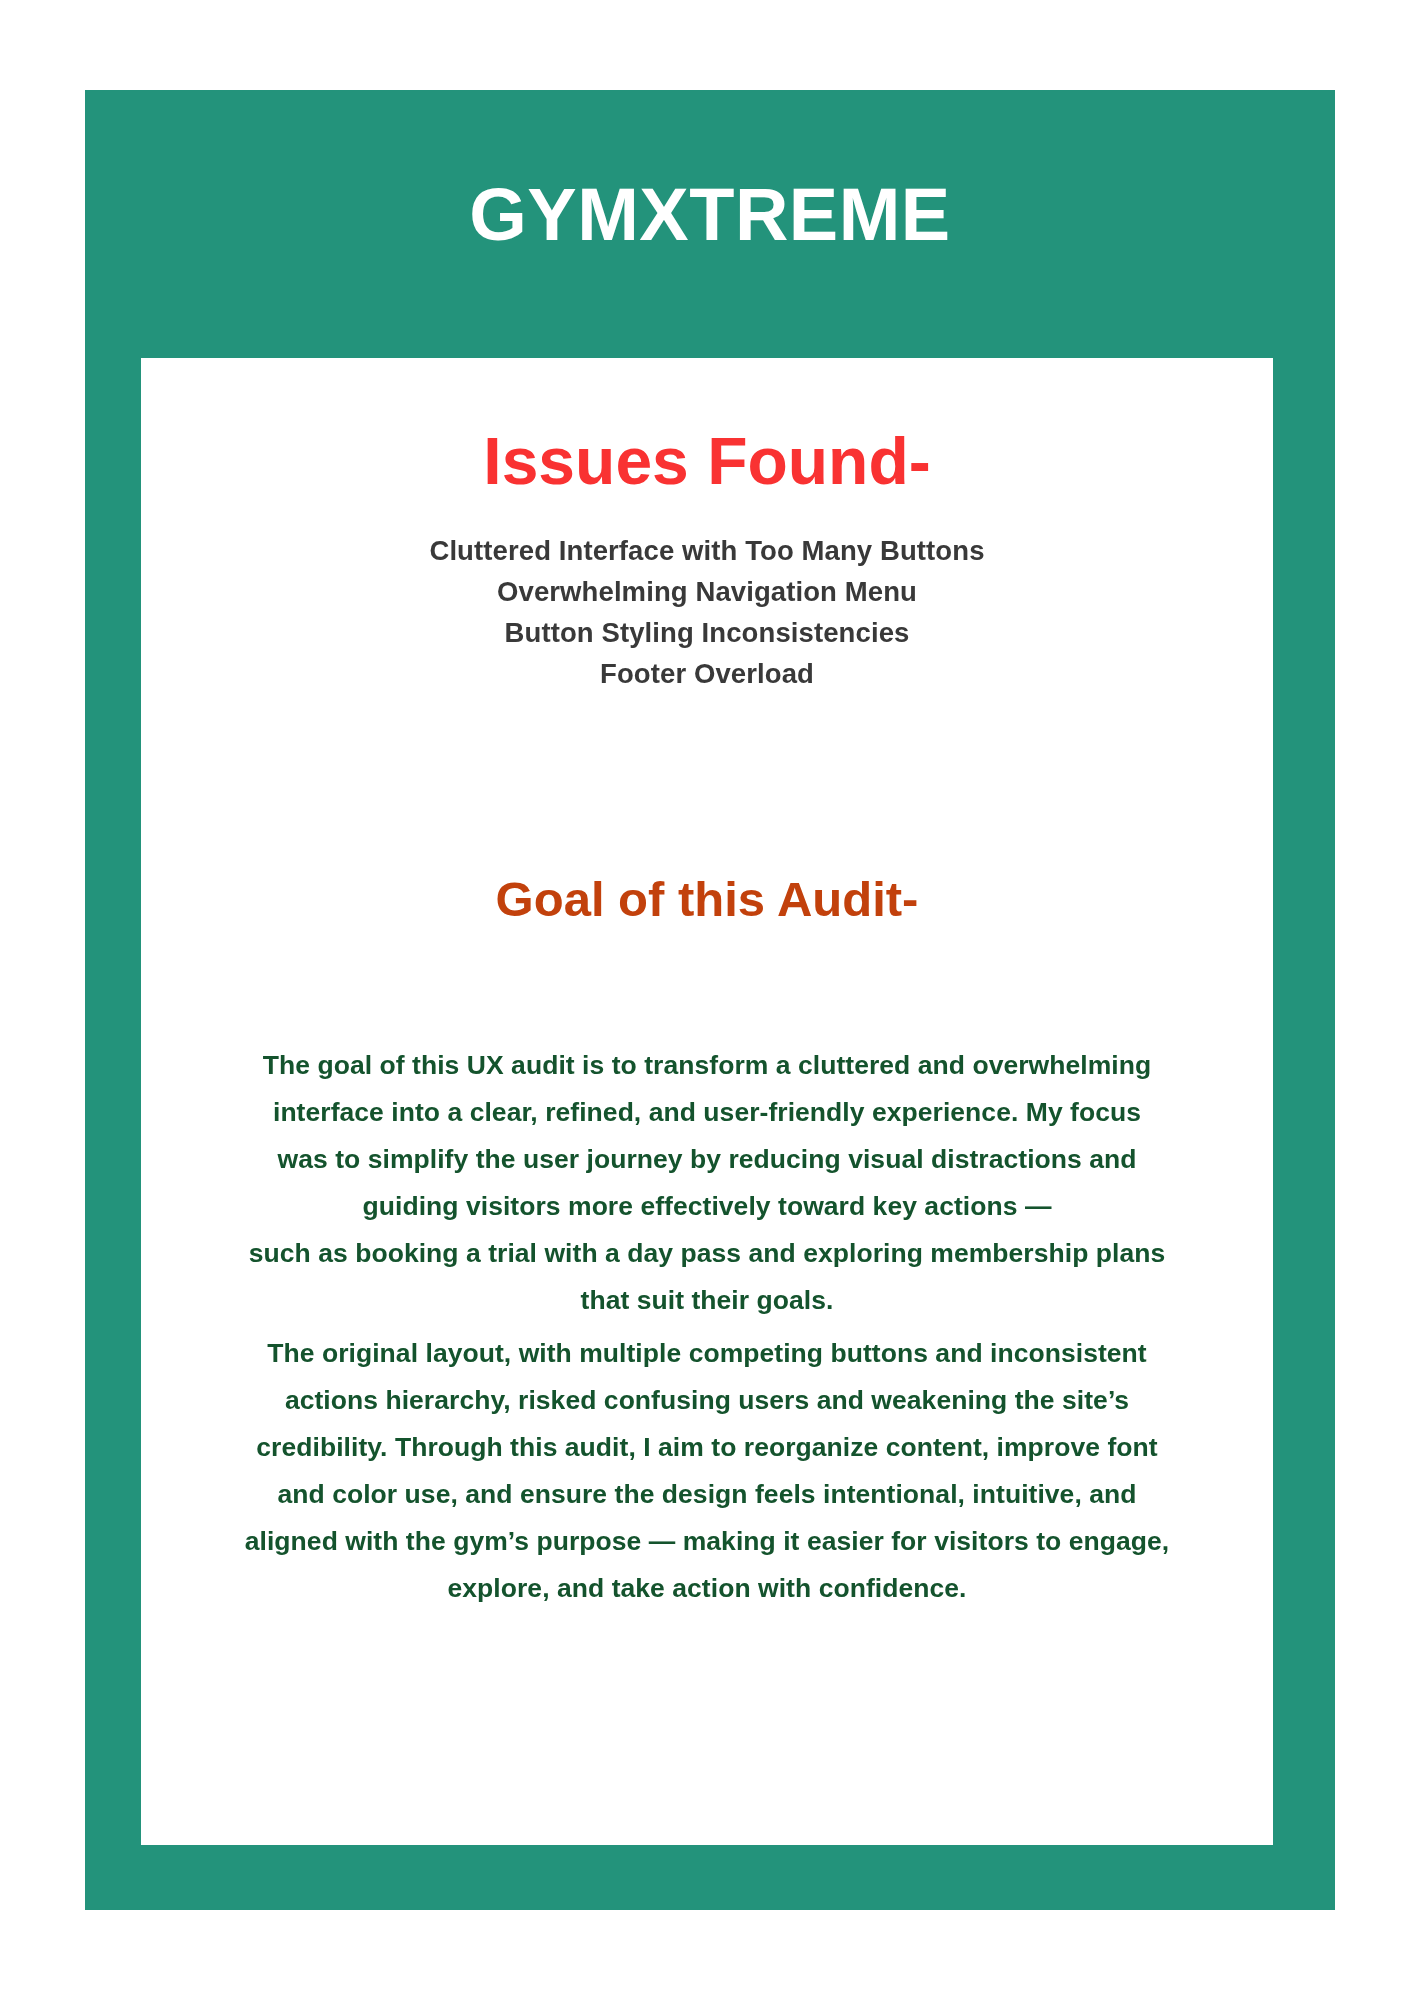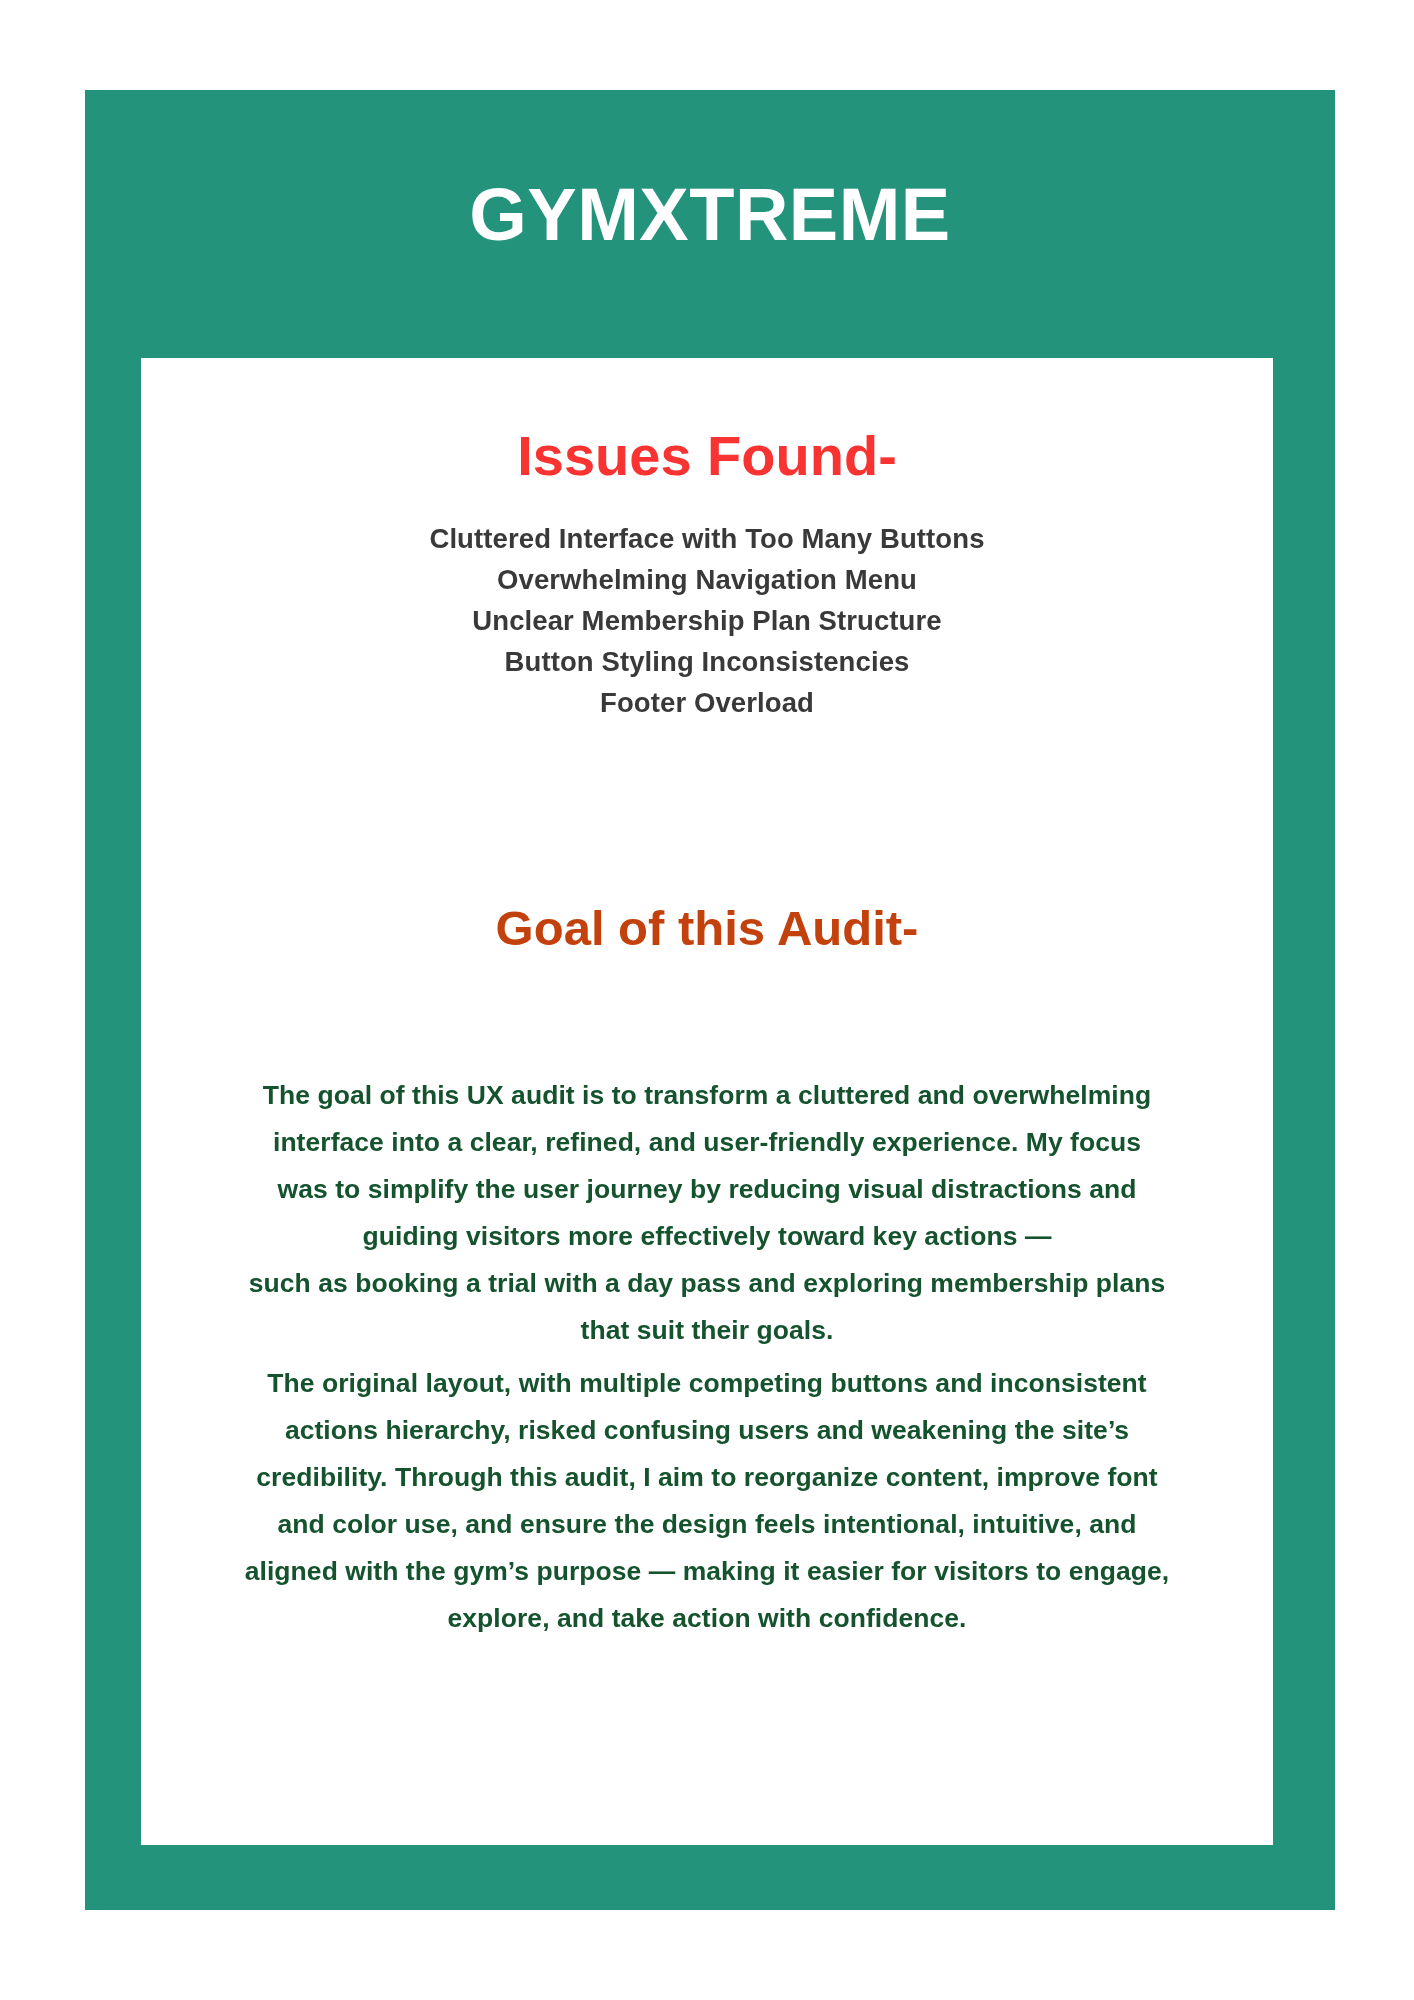--- a/index.html
+++ b/index.html
@@ -69,21 +69,21 @@
 
   .section-heading {
     text-align: center;
     font-weight: 700;
     line-height: 1.15;
     margin: 0;
     font-family: "Liberation Sans", sans-serif;
   }
   .heading-issues {
     color: #f93232;
-    font-size: 56px;
+    font-size: 66px;
     margin-top: 16px;
   }
   .heading-goal {
     color: #c2410c;
     font-size: 49px;
   }
 
   .issues-list {
     list-style: none;
     margin: 7px;
@@ -132,21 +132,20 @@
       <h1 class="brand-title">GYMXTREME</h1>
     </div>
 
     <div class="content-card">
 
       <h2 class="section-heading heading-issues">Issues Found-</h2>
 
       <ul class="issues-list">
         <li>Cluttered Interface with Too Many Buttons</li>
         <li>Overwhelming Navigation Menu</li>
-        <li>Unclear Membership Plan Structure</li>
         <li>Button Styling Inconsistencies</li>
         <li>Footer Overload</li>
       </ul>
 
       <div class="spacer-between-sections"></div>
 
       <h2 class="section-heading heading-goal">Goal of this Audit-</h2>
 
       <div class="goal-body">
         <p>The goal of this UX audit is to transform a cluttered and overwhelming</p>

